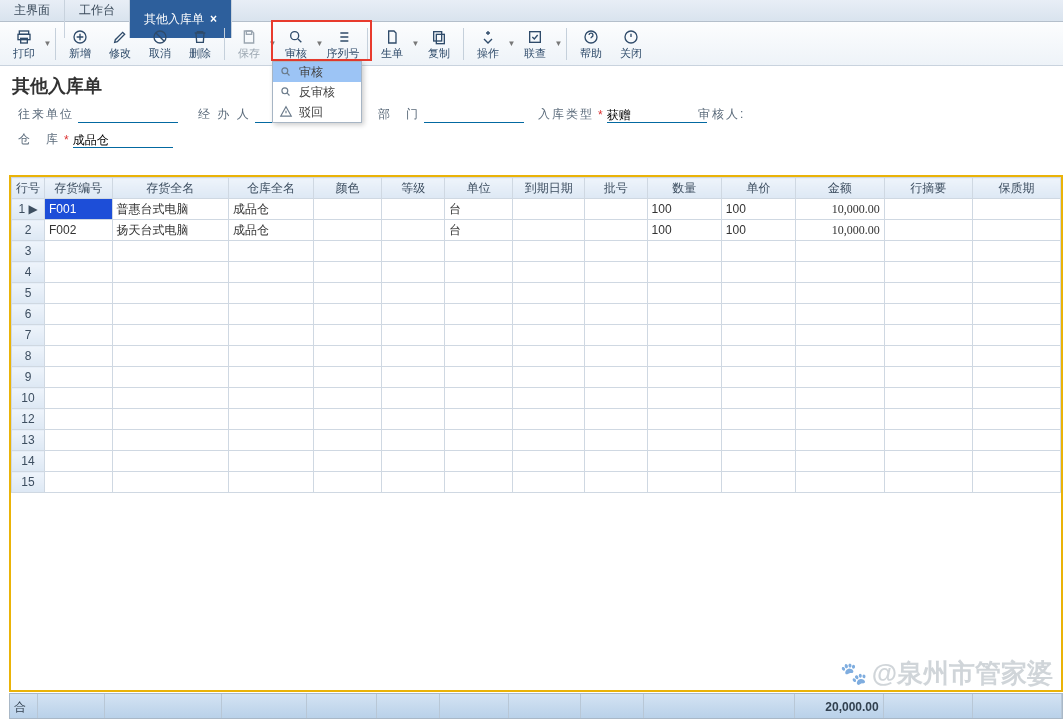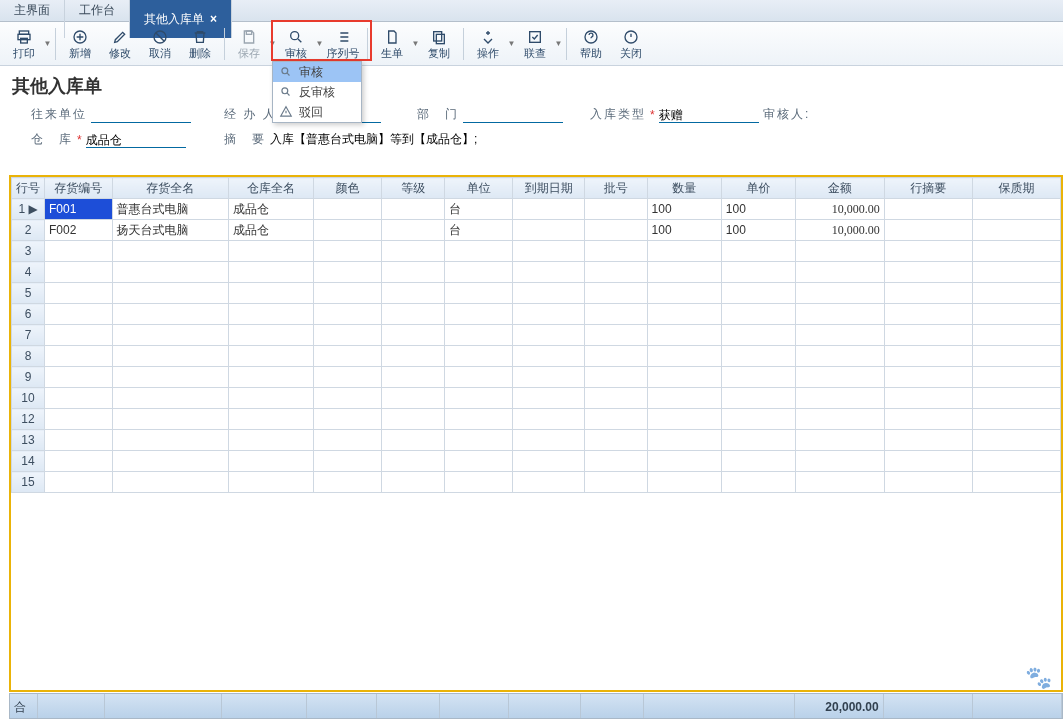--- a/index.html
+++ b/index.html
@@ -27,21 +27,21 @@
 .menu { position:absolute; background:#fff; border:1px solid #a7b5c4; box-shadow:2px 2px 5px rgba(0,0,0,.2); min-width:90px; z-index:10; }
 .menu-item { height:20px; display:flex; align-items:center; padding:0 8px 0 6px; gap:6px; cursor:pointer; color:#444; }
 .menu-item.sel { background:#9cc4f5; }
 .menu-item .mico { width:14px; height:14px; display:flex; align-items:center; justify-content:center; color:#6a7a8a; }
 
 
 .page-title { font-size:18px; font-weight:bold; padding:8px 12px 6px; }
 
 
 .formrow { display:flex; gap:10px; padding:2px 18px; font-size:12px; color:#5a6a7a; }
-.fld { display:flex; align-items:center; gap:4px;margin-left:13px; }
+.fld { display:flex; align-items:center; gap:4px; }
 .fld .flbl { letter-spacing:2px; white-space:nowrap; }
 .fld .star { color:#d33; }
 .fld .fval { min-width:100px; border-bottom:1px solid #0369a1; height:16px; color:#000; }
 
 
 .grid-wrap { position:absolute; left:9px; right:0; top:175px; bottom:27px; border:2px solid #eab308; overflow:hidden; }
 .grid { width:100%; border-collapse:collapse; font-size:12px; }
 .grid th, .grid td { border:1px solid #cfd8e2; height:21px; padding:0 4px; white-space:nowrap; overflow:hidden; }
 .grid th { background:linear-gradient(#eef4fb,#dde8f4); color:#3d4e60; font-weight:normal; text-align:center; }
 .grid .rownum { background:linear-gradient(#eef4fb,#dde8f4); text-align:center; width:28px; color:#3d4e60; }
@@ -260,24 +260,20 @@
   <div class="fld" style="width:120px;">
     <span class="flbl">审核人:</span>
     <span></span>
   </div>
 </div>
 <div class="formrow" style="margin-top:4px;">
   <div class="fld" style="width:170px;">
     <span class="flbl">仓　库</span>
       <span class="star">*</span>
     <span class="fval">成品仓</span>
-  </div>
-  <div class="fld wide" style="flex:1;">
-    <span class="flbl">摘　要</span>
-    <span style="color:#000;">入库【普惠台式电脑】等到【成品仓】;</span>
   </div>
 </div>
 
 <div class="grid-wrap">
   <table class="grid" id="grid">
       <tbody>
         <tr>
           <th style="width:28px">行号</th>
           <th style="width:68px">存货编号</th>
           <th style="width:118px">存货全名</th>
@@ -533,13 +529,14 @@
     <div class="fcell" style="width:64px;font-weight:bold;"></div>
     <div class="fcell" style="width:76px;text-align:center;font-weight:bold;margin-top:44px;">200</div>
     <div class="fcell" style="width:76px;font-weight:bold;"></div>
     <div class="fcell" style="width:90px;text-align:right;font-weight:bold;">20,000.00</div>
     <div class="fcell" style="width:90px;font-weight:bold;"></div>
     <div class="fcell" style="width:90px;font-weight:bold;"></div>
   </div>
 
 <div class="watermark">
   <span class="paw">🐾</span>
+  <span>@泉州市管家婆</span>
 </div>
 
 </body></html>

